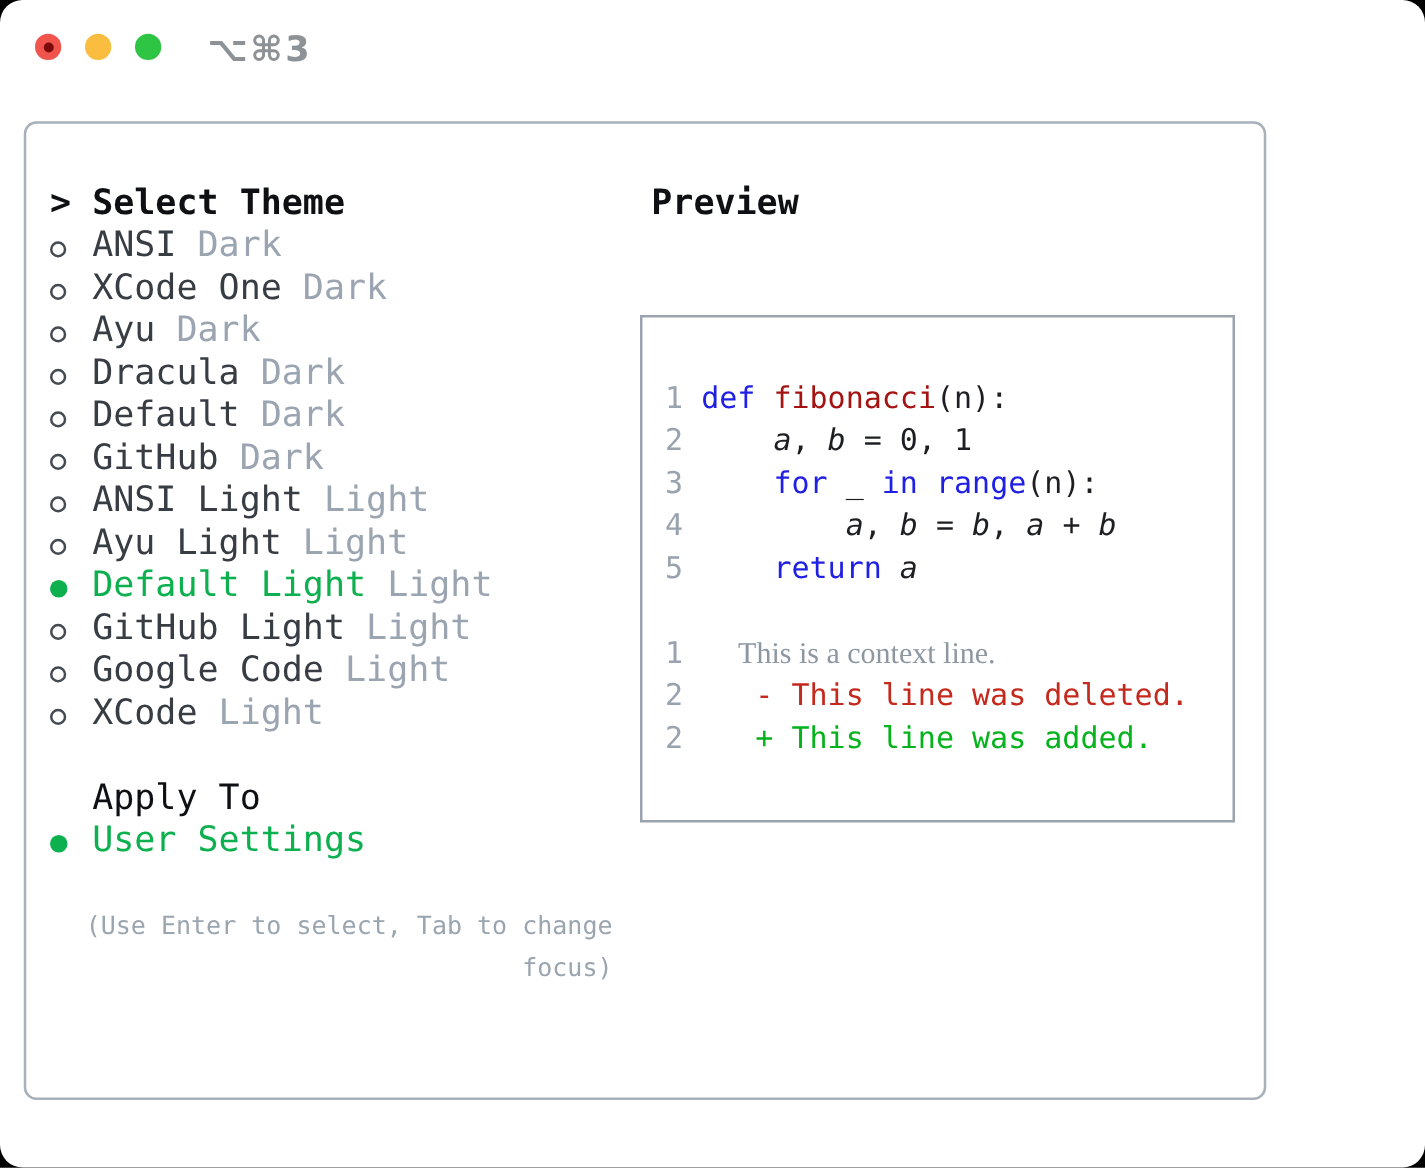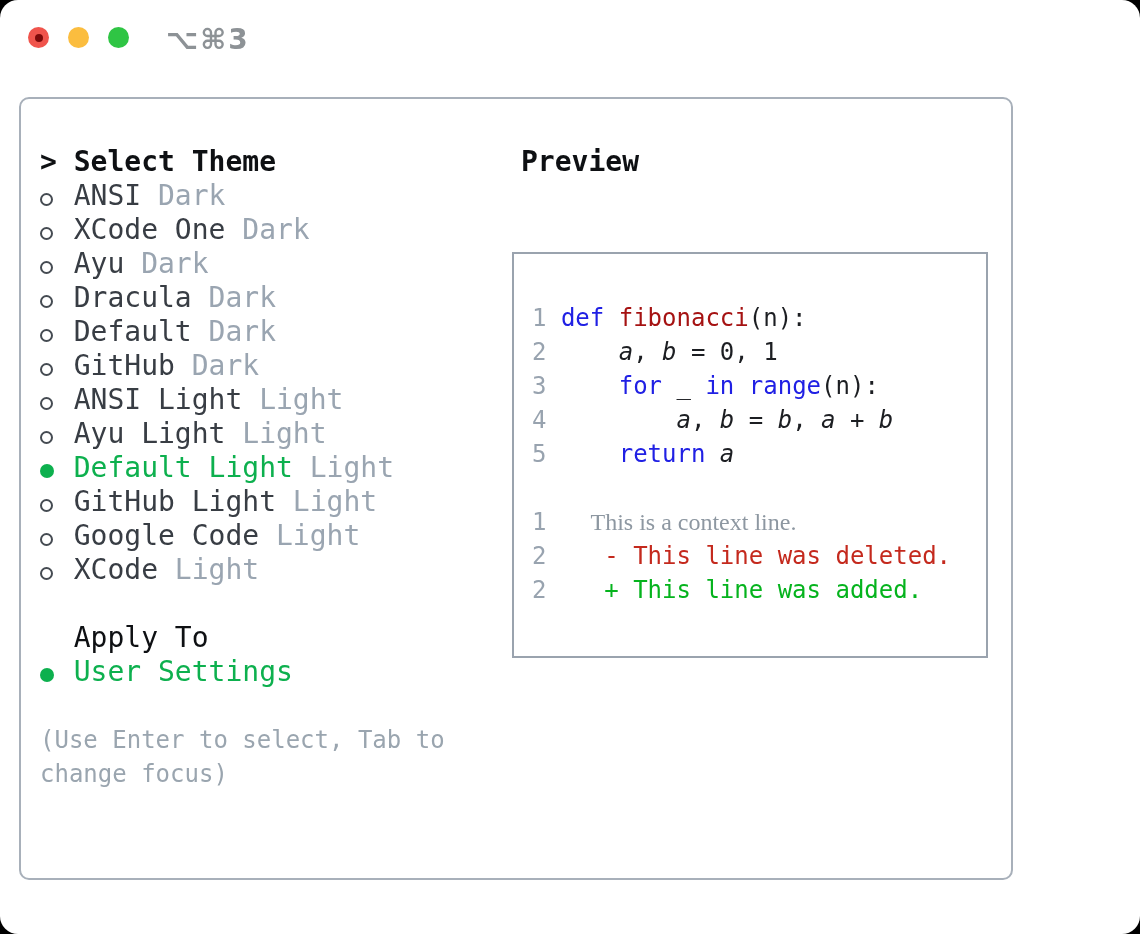--- a/index.html
+++ b/index.html
@@ -39,22 +39,22 @@
     display:inline-block; width:13px; height:13px; border-radius:50%;
     border:2.5px solid var(--ring); background:transparent; transform:translateY(1px);
   }
   .ring.on { border:none; width:14px; height:14px; background:var(--accent-green); }
   .t-name { color:var(--item-text); }
   .t-name.selected { color:var(--accent-green); }
   .t-variant { color:var(--muted); }
   .apply-title { color:var(--title-text); padding-left:2ch; }
   .spacer { height:34px; }
   .hint {
-    margin-top:34px; width:450px; font-size:24px; line-height:34px;
-    color:var(--hint-text); white-space:normal; word-break:normal;
+    margin-top:34px; width:450px; font-size:20px; line-height:34px;
+    color:var(--hint-text); white-space:normal; word-break:normal;text-align:right;
   }
   
   .preview-title {
     position:absolute; left:500px; top:46px;
     font-weight:bold; color:var(--title-text);
   }
   .preview-box {
     position:absolute; left:491px; top:105px; width:476px; height:406px;
     border:2px solid var(--preview-border); background:#fff;margin-top:48px;
   }

